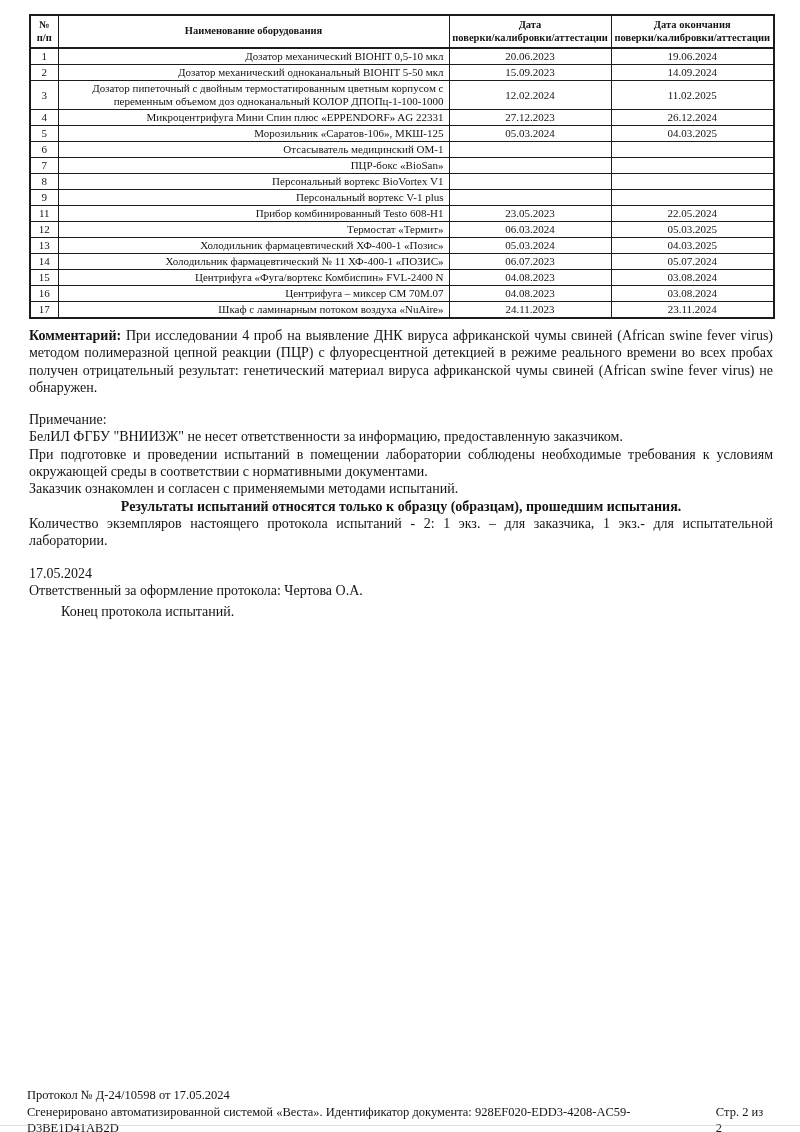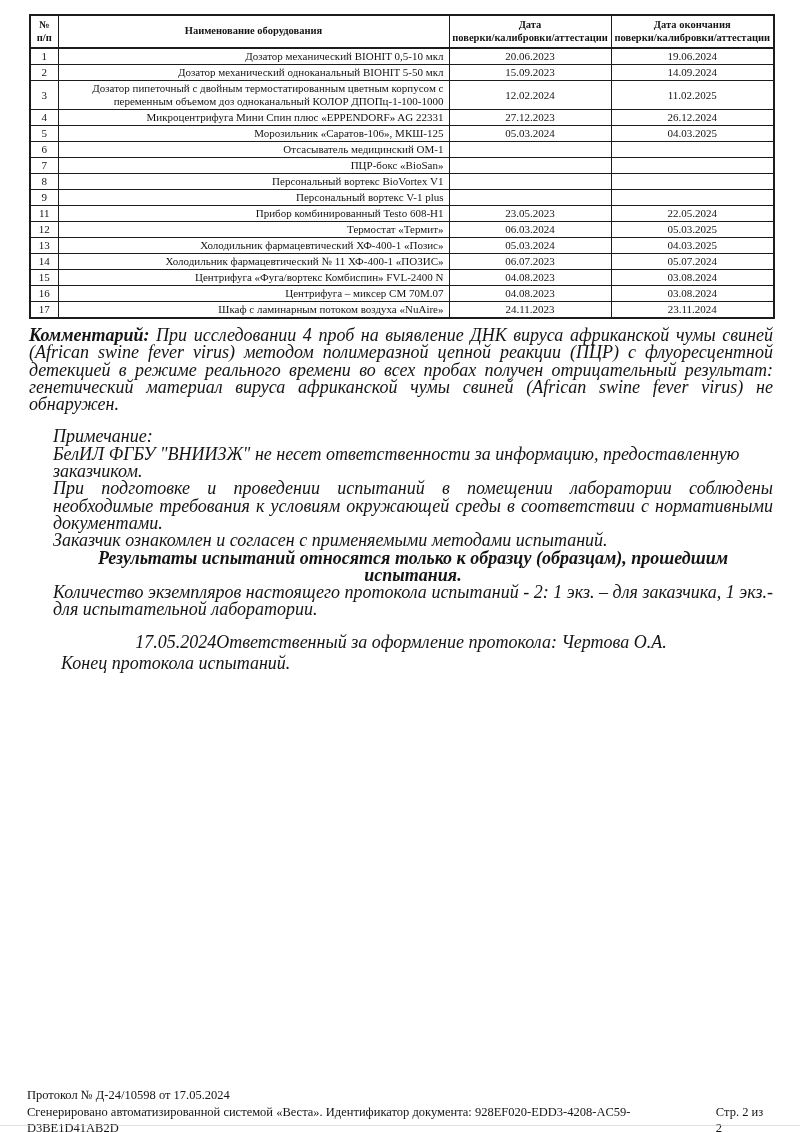--- a/index.html
+++ b/index.html
@@ -37,27 +37,27 @@
     line-height:12.5px;
     padding:3px 1px;
     border-bottom:2px solid #1c1c1c;
   }
   table.equip td.c-num  { text-align:center; padding:1px 2px; height:16px; }
   table.equip td.c-name { text-align:right; height:16px; }
   table.equip td.c-date { text-align:center; height:16px; }
   .hdr-line { display:block; white-space:nowrap; }
 
   
-  .body-text { font-size:18px; line-height:17.3px;font-style:italic; }
+  .body-text { font-size:14px; line-height:17.3px; }
   .comment   { margin-top:8px; text-align:justify; }
   .comment-label { font-weight:bold; }
-  .notes     { margin-top:15px;margin-left:24px; }
+  .notes     { margin-top:15px; }
   .note-line.justify { text-align:justify; }
   .note-line.bold    { font-weight:bold;text-align:center; }
-  .signoff   { margin-top:15px; display:flex; justify-content:center; }
+  .signoff   { margin-top:15px; display:flex; justify-content:space-between;flex-direction:column; }
   .closing   { margin-top:4px;margin-left:32px; }
 
   
   .footer {
     position:absolute;
     top:1087px; left:27px; right:28px;
     font-size:12.5px;
     line-height:16.5px;
   }
   .footer-line2 { display:flex; justify-content:space-between; }

